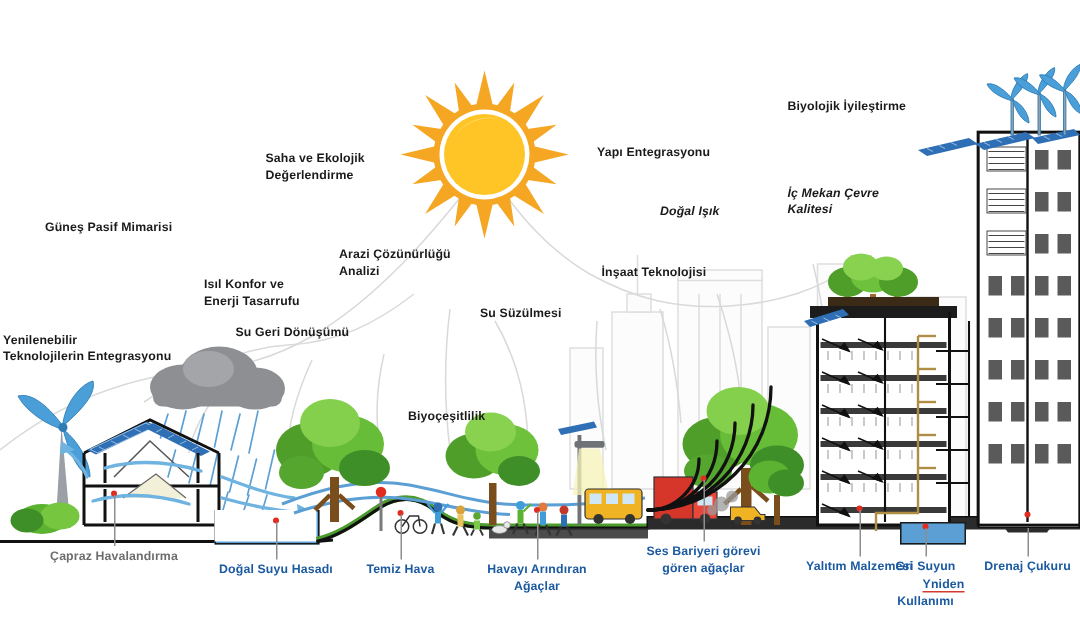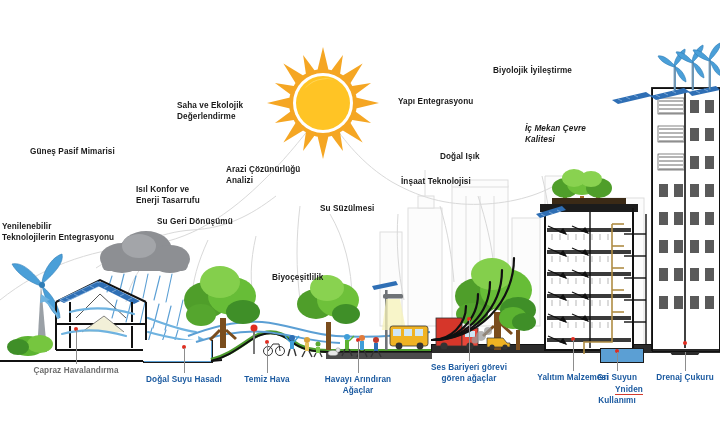--- a/index.html
+++ b/index.html
@@ -650,23 +650,23 @@
 Teknolojilerin Entegrasyonu</div>
       <div class="lbl" style="left: 136px; top: 185px; width: 92px;">Isıl Konfor ve
 Enerji Tasarrufu</div>
       <div class="lbl" style="left: 157px; top: 217px; width: 100px;">Su Geri Dönüşümü</div>
       <div class="lbl" style="left: 177px; top: 101px; width: 95px;">Saha ve Ekolojik
 Değerlendirme</div>
       <div class="lbl" style="left: 226px; top: 165px; width: 100px;">Arazi Çözünürlüğü
 Analizi</div>
       <div class="lbl" style="left: 320px; top: 204px; width: 80px;">Su Süzülmesi</div>
       <div class="lbl" style="left: 398px; top: 97px; width: 95px;">Yapı Entegrasyonu</div>
-      <div class="lbl" style="left: 440px; top: 152px; width: 60px;">Doğal Işık</div>
+      <div class="lbl" style="left: 440px; top: 136px; width: 60px; font-style: italic;">Doğal Işık</div>
       <div class="lbl" style="left: 401px; top: 177px; width: 96px;">İnşaat Teknolojisi</div>
-      <div class="lbl" style="left: 484px; top: 66px; width: 110px; padding-left: 9px;">Biyolojik İyileştirme</div>
+      <div class="lbl" style="left: 516px; top: 66px; width: 110px; padding-left: 9px;">Biyolojik İyileştirme</div>
       <div class="lbl" style="left: 525px; top: 124px; width: 90px; font-style: italic;">İç Mekan Çevre
 Kalitesi</div>
       <div class="lbl" style="left: 272px; top: 273px; width: 70px;">Biyoçeşitlilik</div>
     </div>
 
   <div id="botlabels">
       <div class="lbl gray" style="left: 22px; top: 366px; width: 108px;">Çapraz Havalandırma</div>
       <div class="lbl blue" style="left: 134px; top: 375px; width: 100px;">Doğal Suyu Hasadı</div>
       <div class="lbl blue" style="left: 231px; top: 375px; width: 72px;">Temiz Hava</div>
       <div class="lbl blue" style="left: 313px; top: 375px; width: 90px;">Havayı Arındıran

